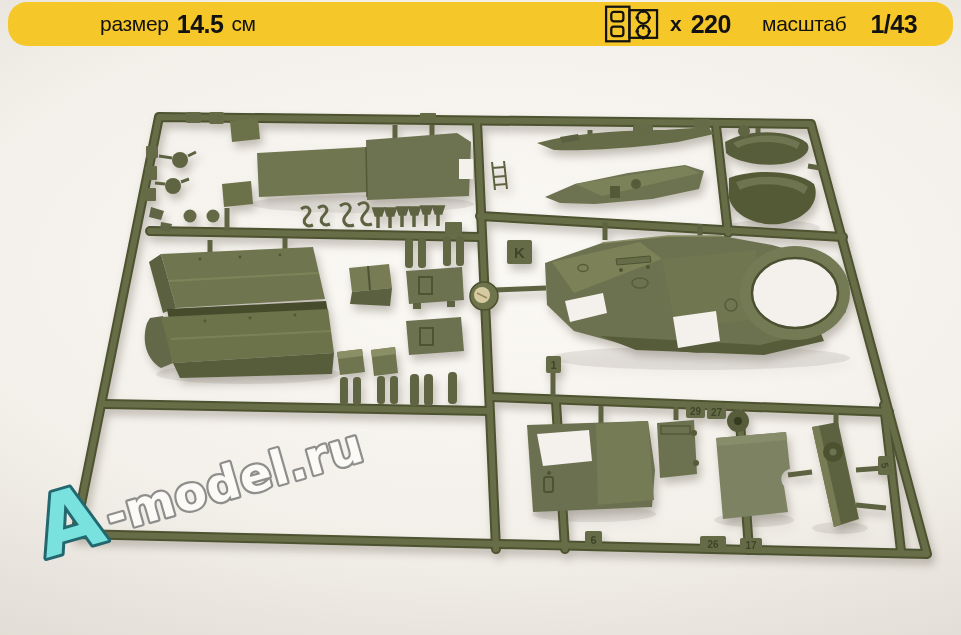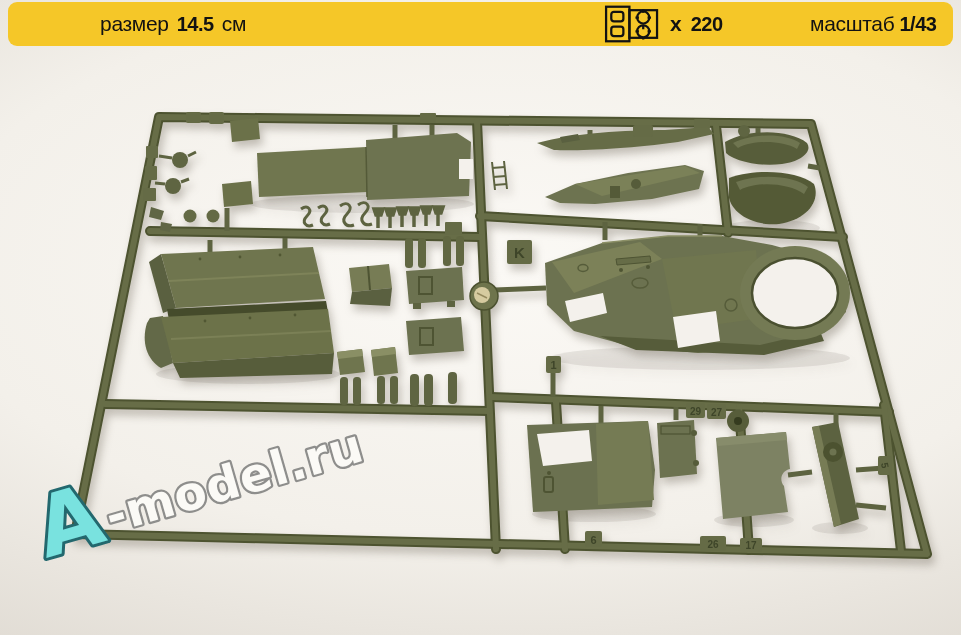--- a/index.html
+++ b/index.html
@@ -5,30 +5,30 @@
   html,body{margin:0;padding:0;background:#ffffff;}
   .stage{
     position:relative;width:961px;height:635px;overflow:hidden;
     font-family:"Liberation Sans",sans-serif;
     background:
       radial-gradient(ellipse 130% 95% at 52% 42%, #fbf9f5 0%, #f3f0ea 45%, #e0dbd3 76%, #c6c0b7 100%);
   }
   
   .specbar{
     position:absolute;left:8px;top:2px;right:8px;height:44px;
-    background:#F5C728;border-radius:9px;color:#121212;
+    background:#F5C728;border-radius:19px;color:#121212;
   }
   .spec{position:absolute;top:0;height:44px;display:flex;align-items:center;}
   .spec-size{left:92px;gap:8px;}
   .spec-diff{left:249px;gap:9px;}
   .spec-parts{left:595px;gap:9px;}
-  .spec-scale{left:754px;gap:5px;margin-left:48px;}
+  .spec-scale{left:754px;gap:24px;}
   .lbl{font-size:21px;letter-spacing:-0.3px;}
   .lbl-bold{font-weight:700;}
-  .val{font-size:20px;font-weight:700;letter-spacing:-0.5px;}
+  .val{font-size:25px;font-weight:700;letter-spacing:-0.5px;}
   .xpfx{font-size:21px;font-weight:700;}
   .dots{display:flex;align-items:center;gap:5px;}
   .dots .dot{width:26px;height:26px;border-radius:50%;border:2.5px solid #121212;box-sizing:border-box;}
   .dots .dot.filled{background:#121212;}
   .dots .dot:nth-child(4){margin-left:6px;}
   .sprue-count-icon{display:block;}
   
   .sprue-svg{
     position:absolute;left:0;top:0;
     filter:drop-shadow(3px 6px 4px rgba(108,100,88,0.38));

